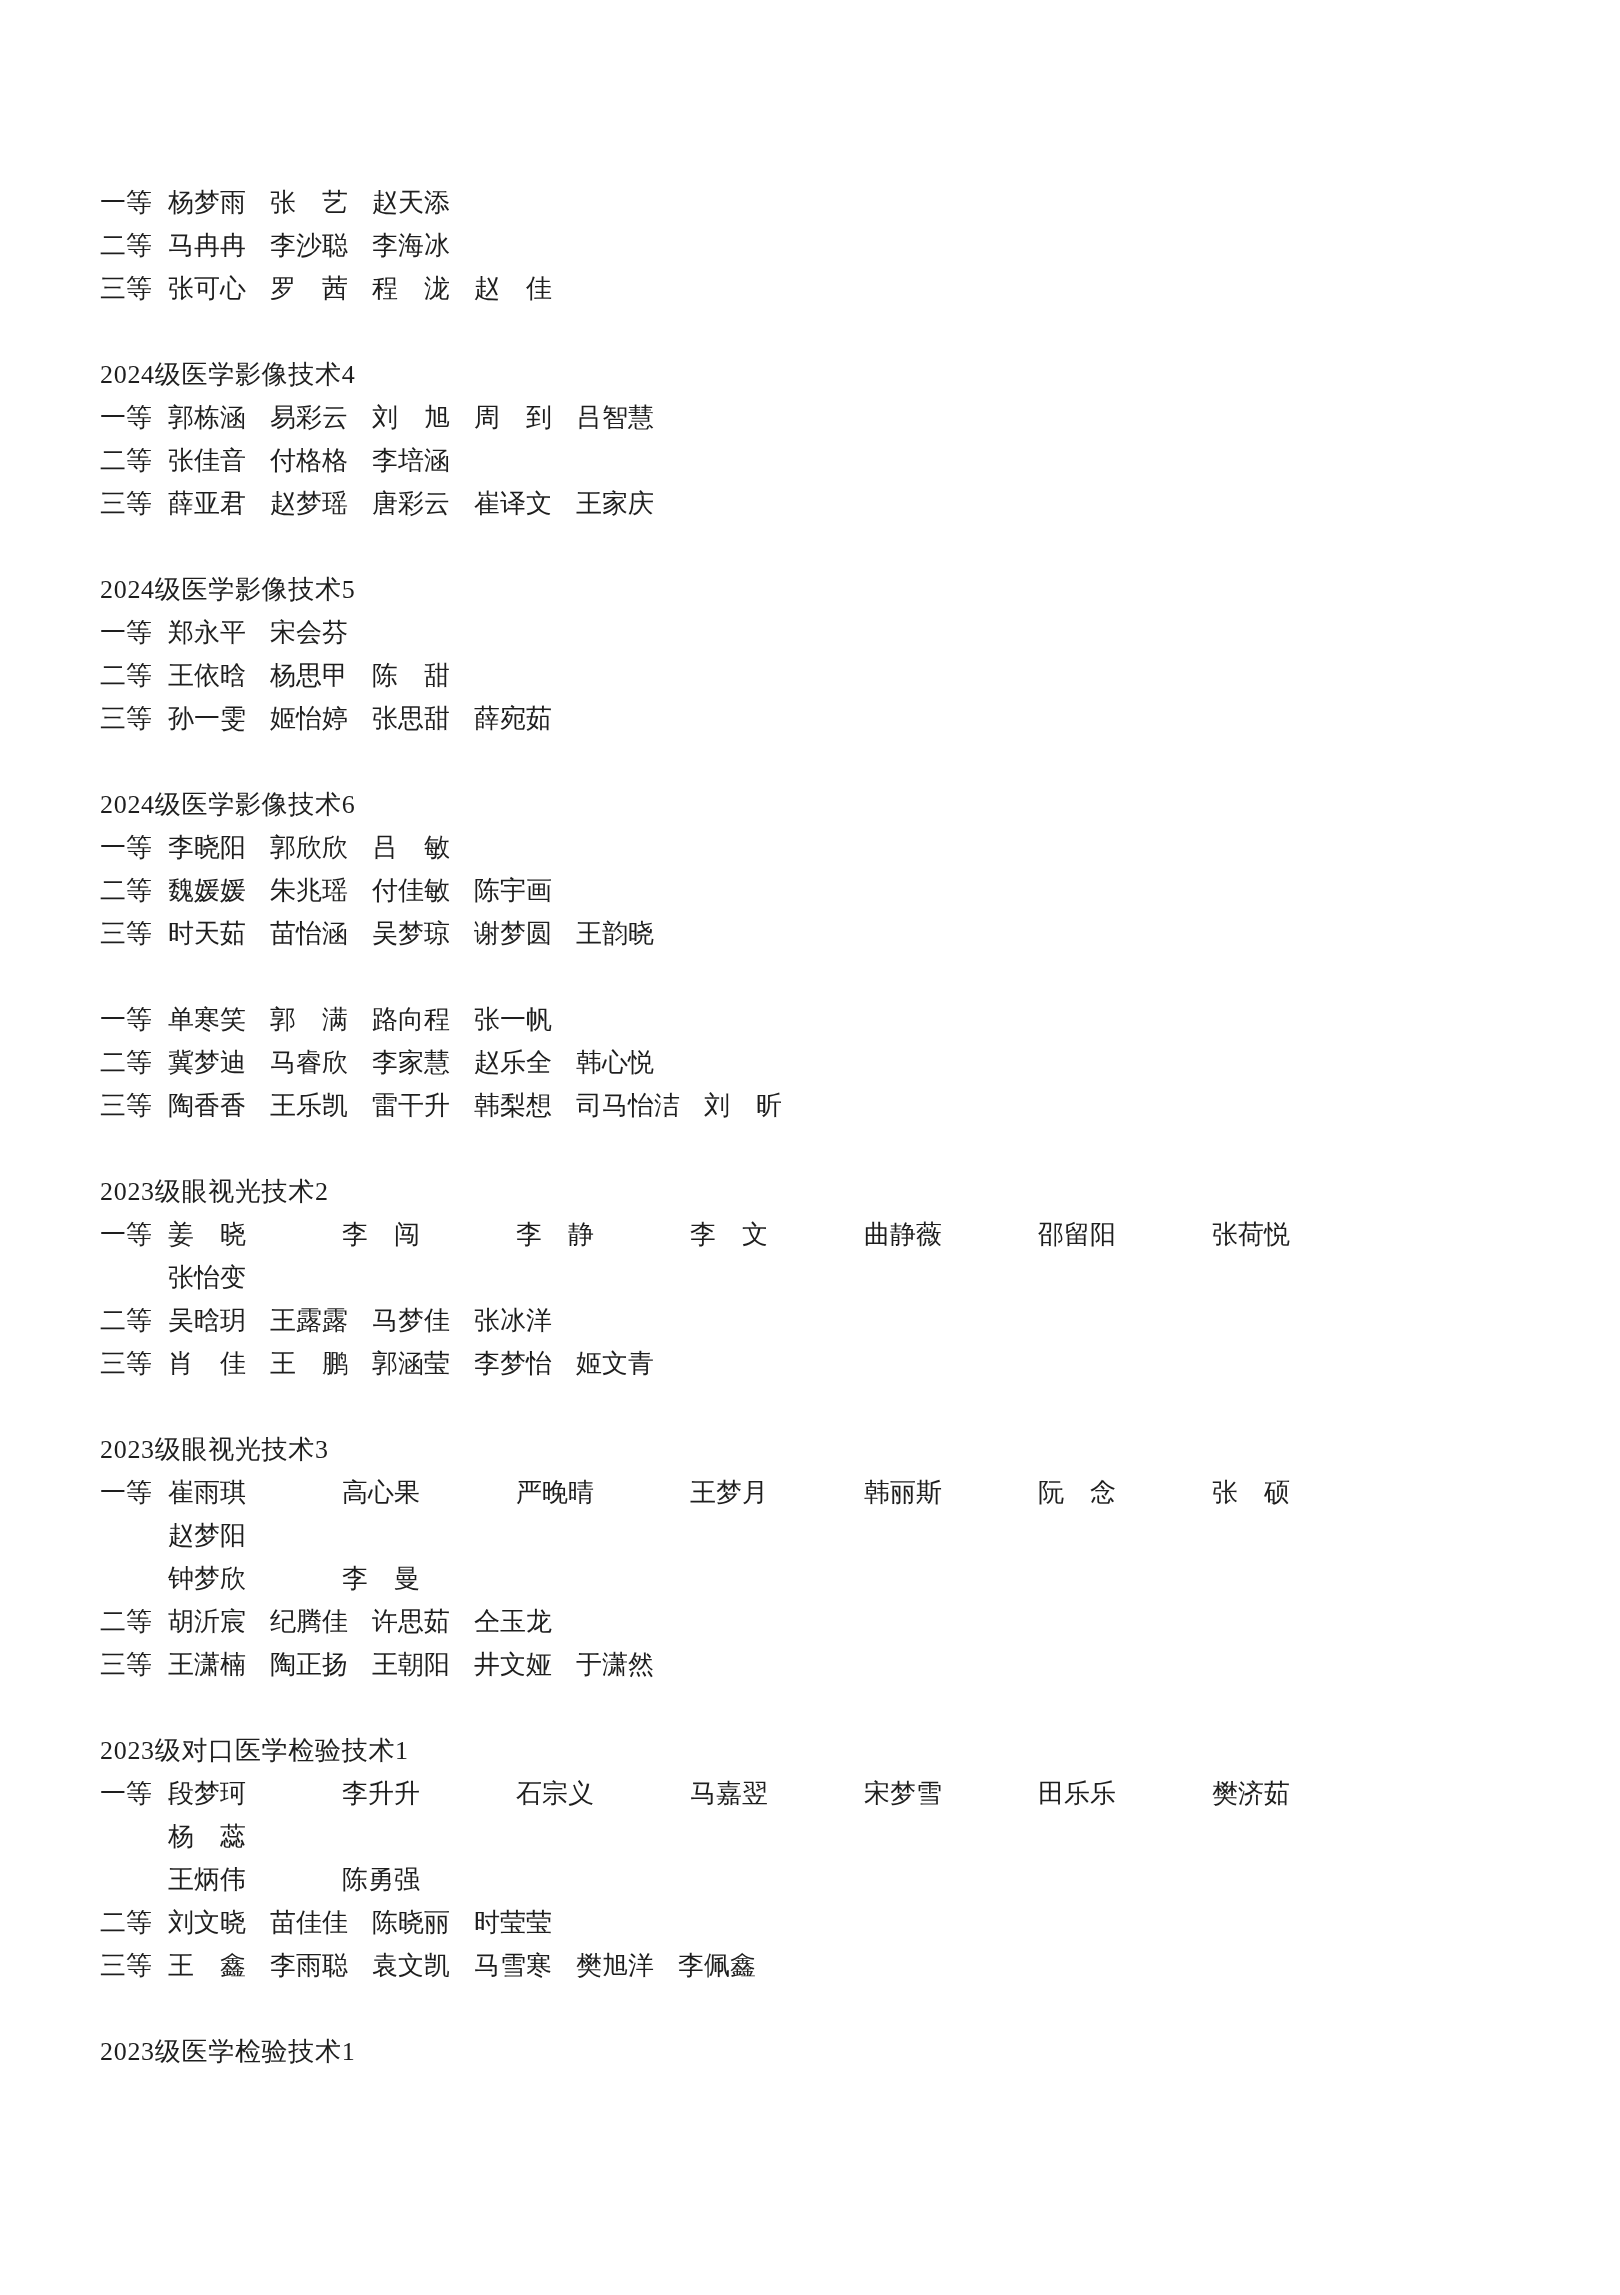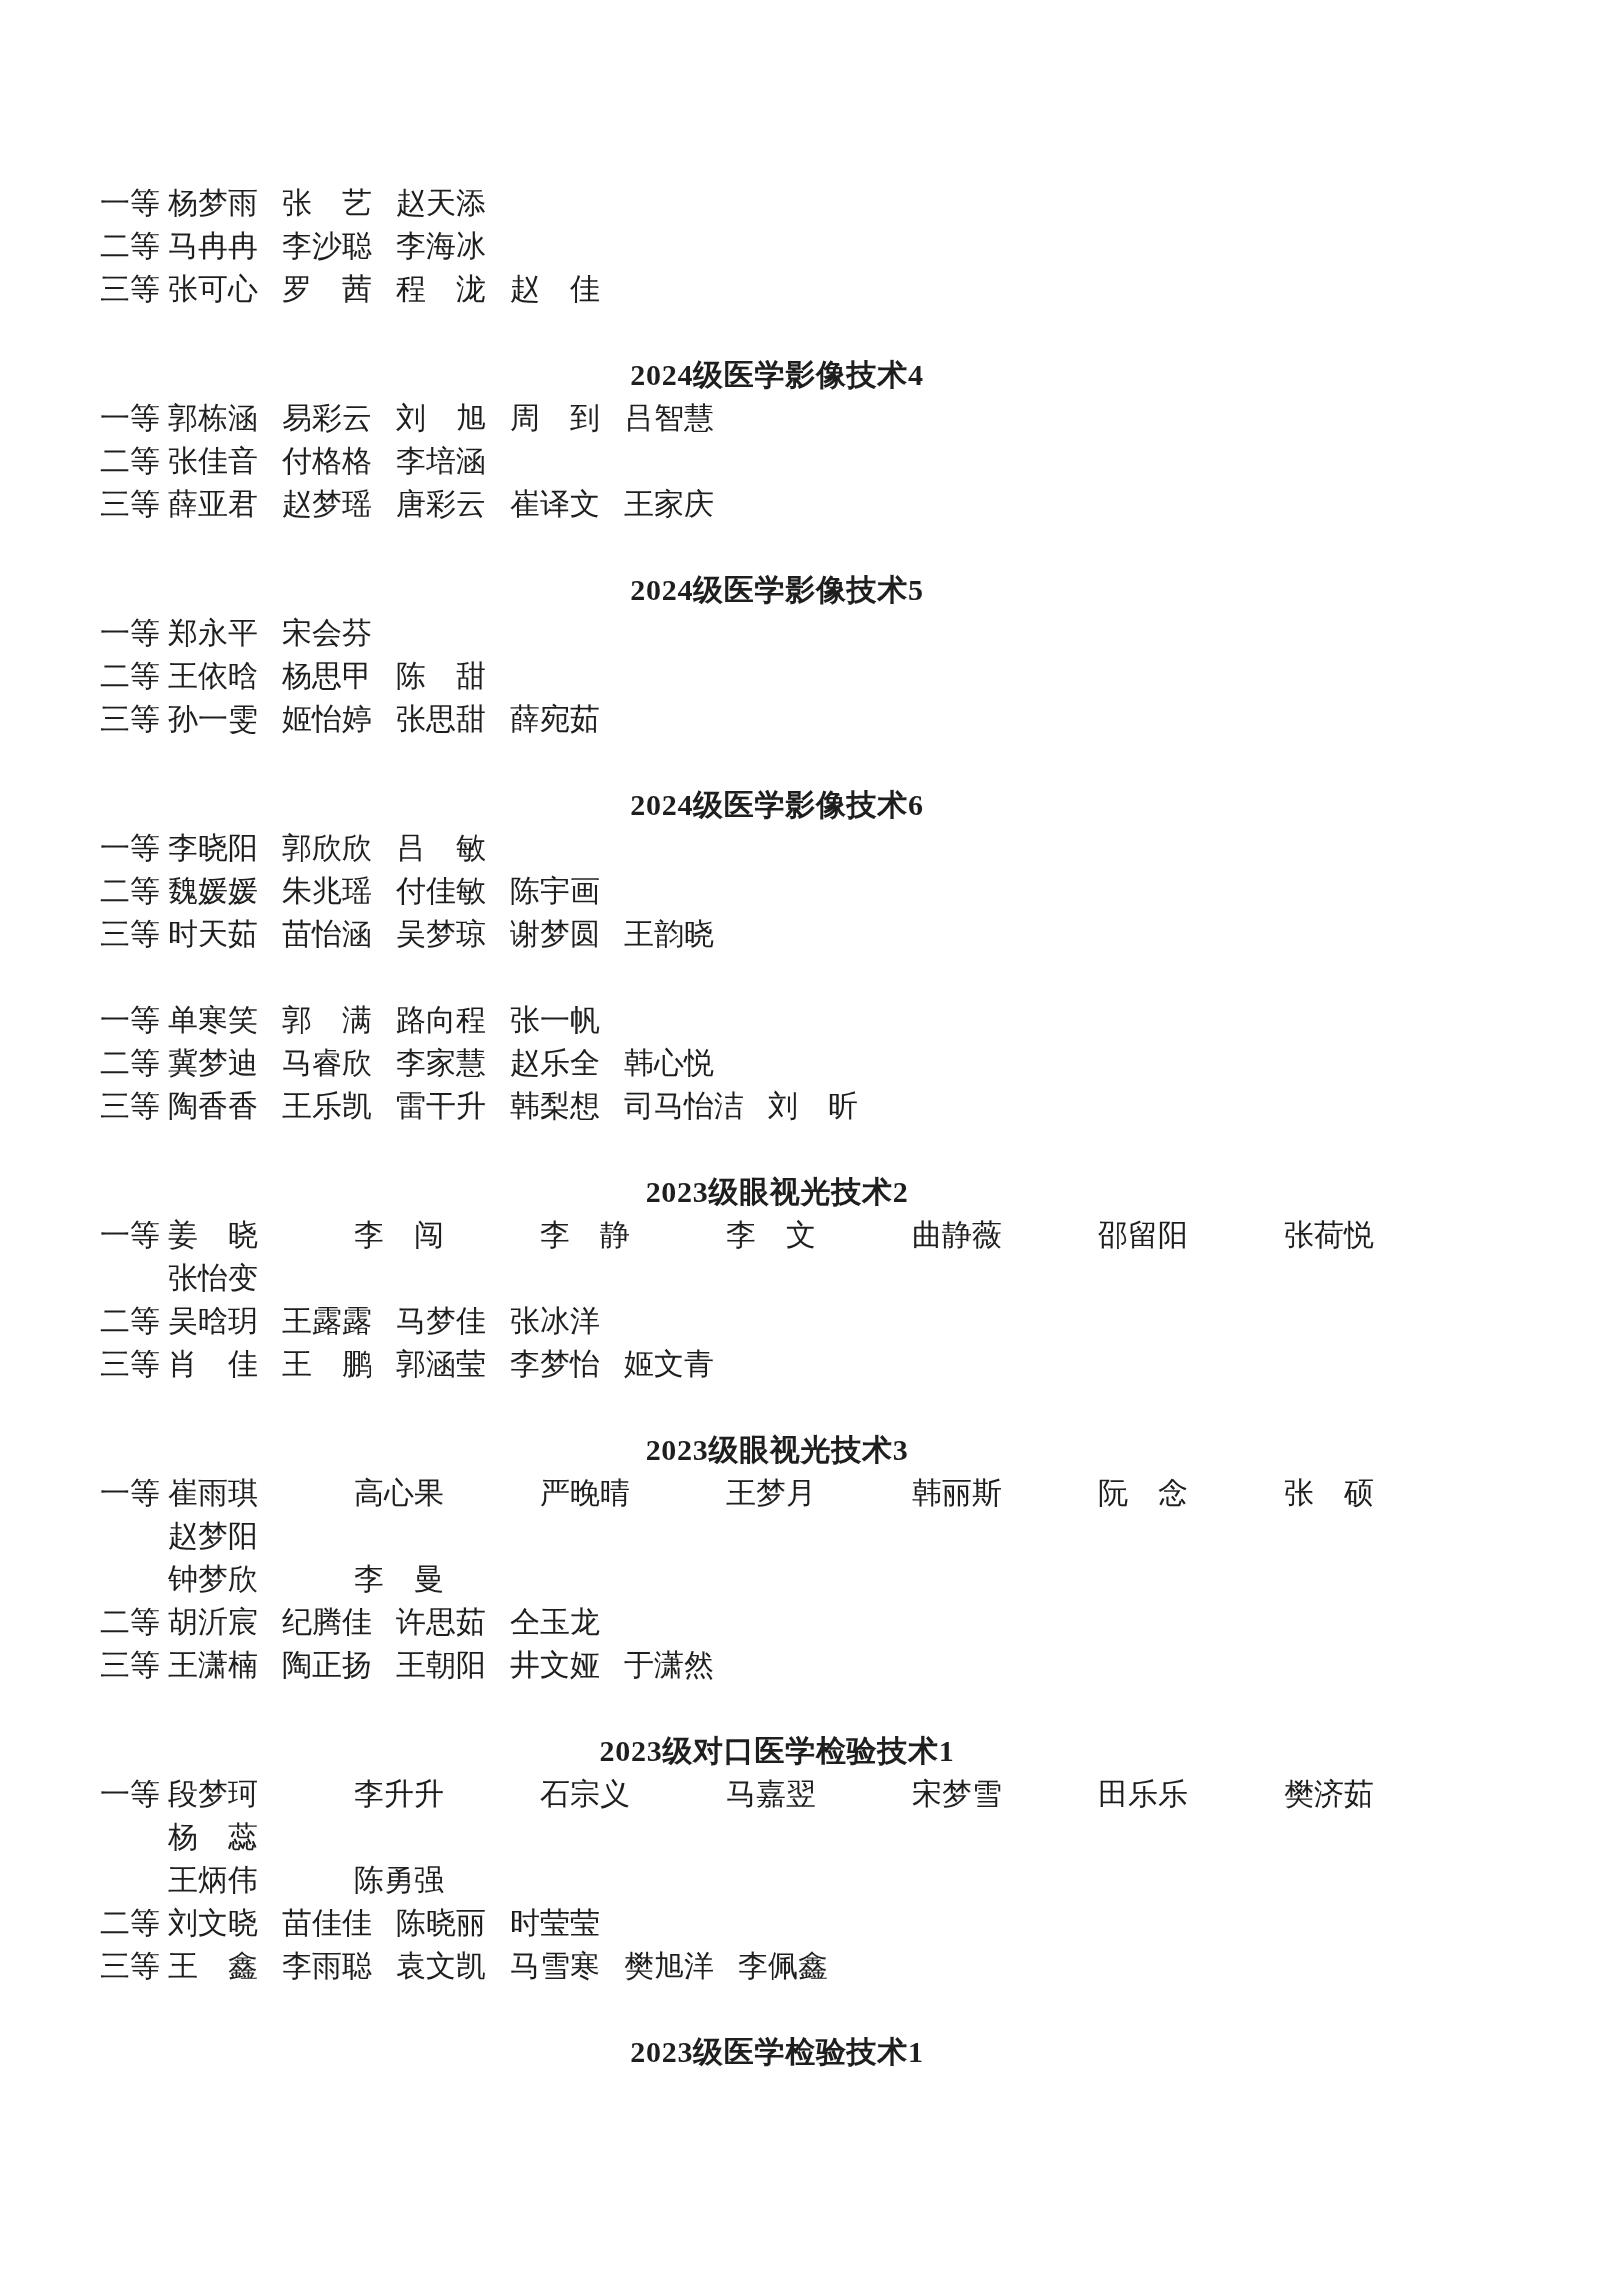--- a/index.html
+++ b/index.html
@@ -12,30 +12,29 @@
     margin:0 auto;
     overflow:hidden;
     font-family:"Liberation Serif","DejaVu Serif",serif;
     color:#1e1e1e;
   }
   .content{
     position:absolute;
     left:100px;
     top:181px;
     width:1354px;
-    font-size:30px;
+    font-size:26px;
     line-height:43px;
   }
   .section{margin-top:0;}
   .section.gap-before{margin-top:43px;}
   .section-title{
-    text-align:center;
+    text-align:left;
     white-space:nowrap;
     letter-spacing:0.7px;
-    font-weight:bold;
   }
   .row{
     display:flex;
     align-items:baseline;
   }
   .grade{
     flex:0 0 68px;
     white-space:nowrap;
   }
   .names{

